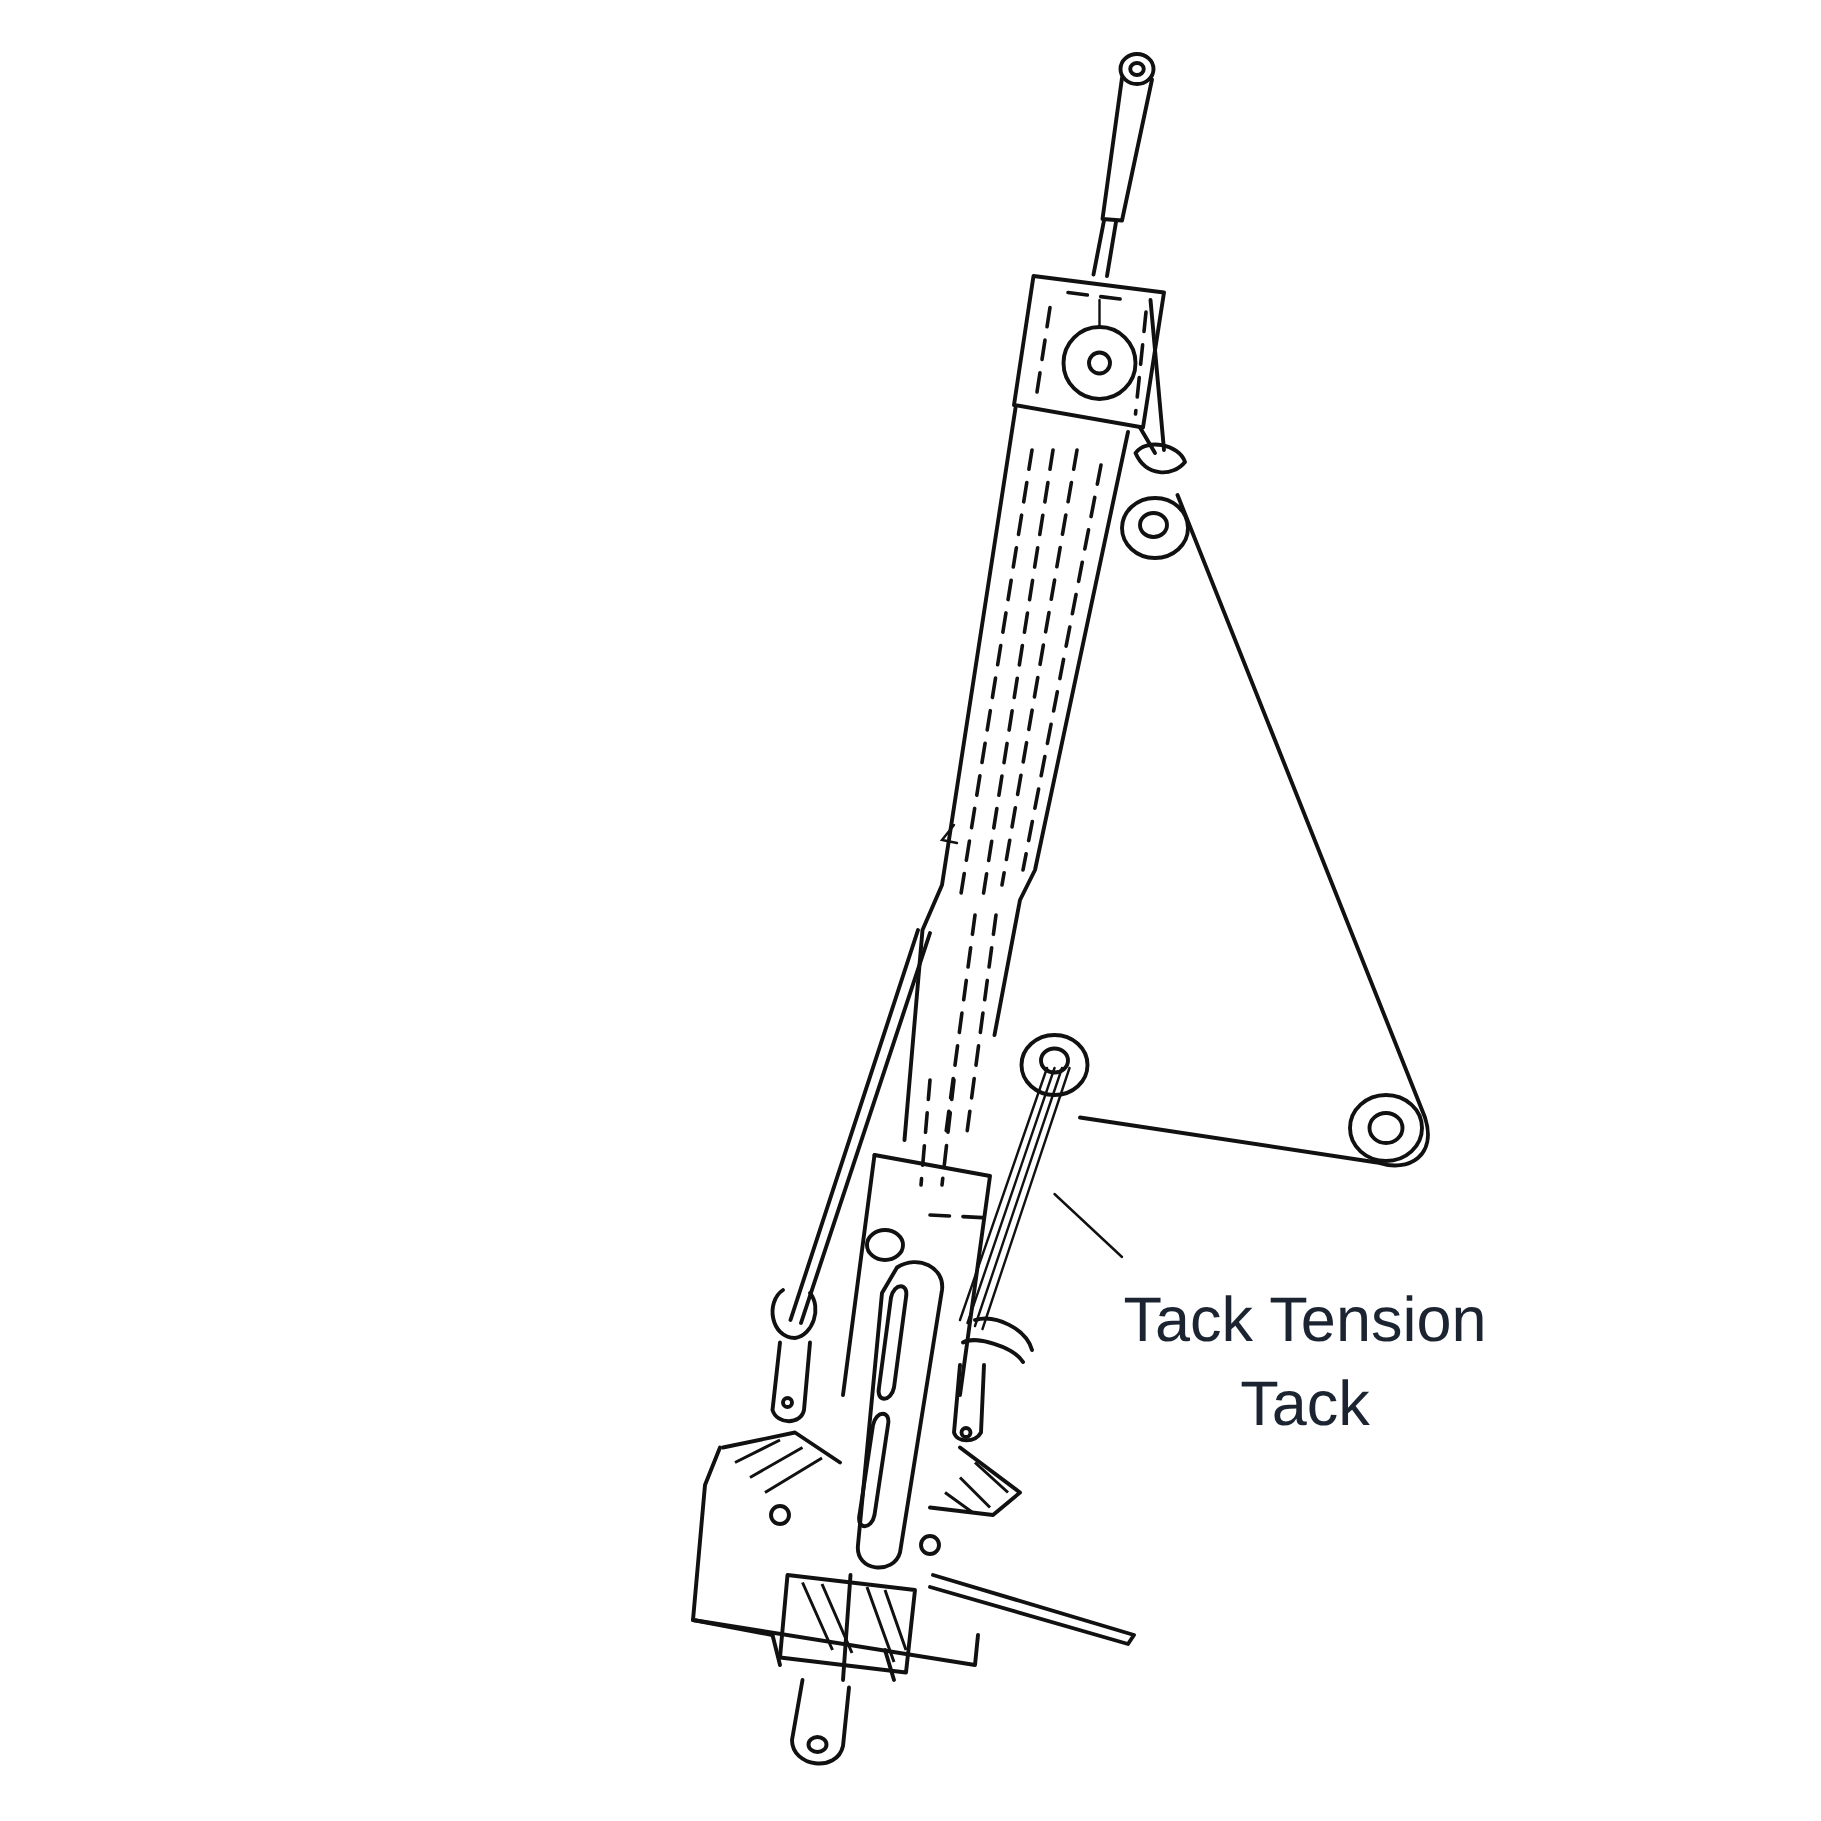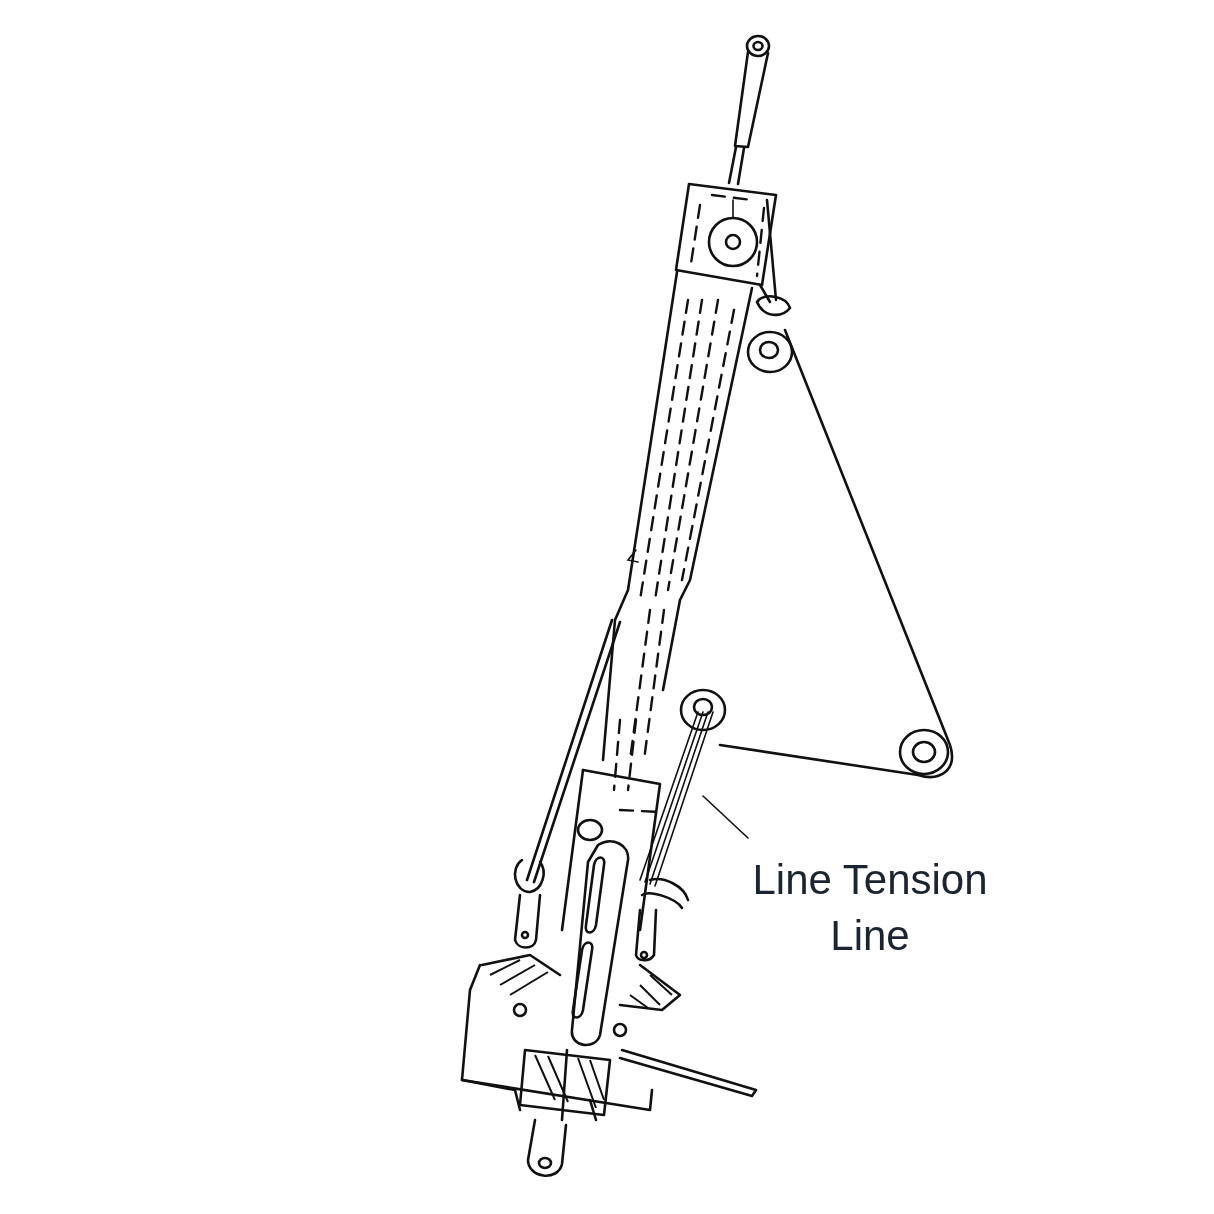--- a/index.html
+++ b/index.html
@@ -123,15 +123,15 @@
     <ellipse class="ln" cx="545" cy="1163" rx="6" ry="5"></ellipse>
   </g>
   <g>
     <path class="ln" d="M622 1050 L756 1090 L752 1096 L620 1058"></path>
   </g>
 
   <line class="thin" x1="703" y1="796" x2="748" y2="838"></line>
 </svg>
 
 <div class="label" style="left: 735px; top: 852px; width: 270px;">
-  <div>Line Tension</div>
-  <div>Line</div>
+  <div>Tack Tension</div>
+  <div>Tack</div>
 </div>
 
 </body></html>

